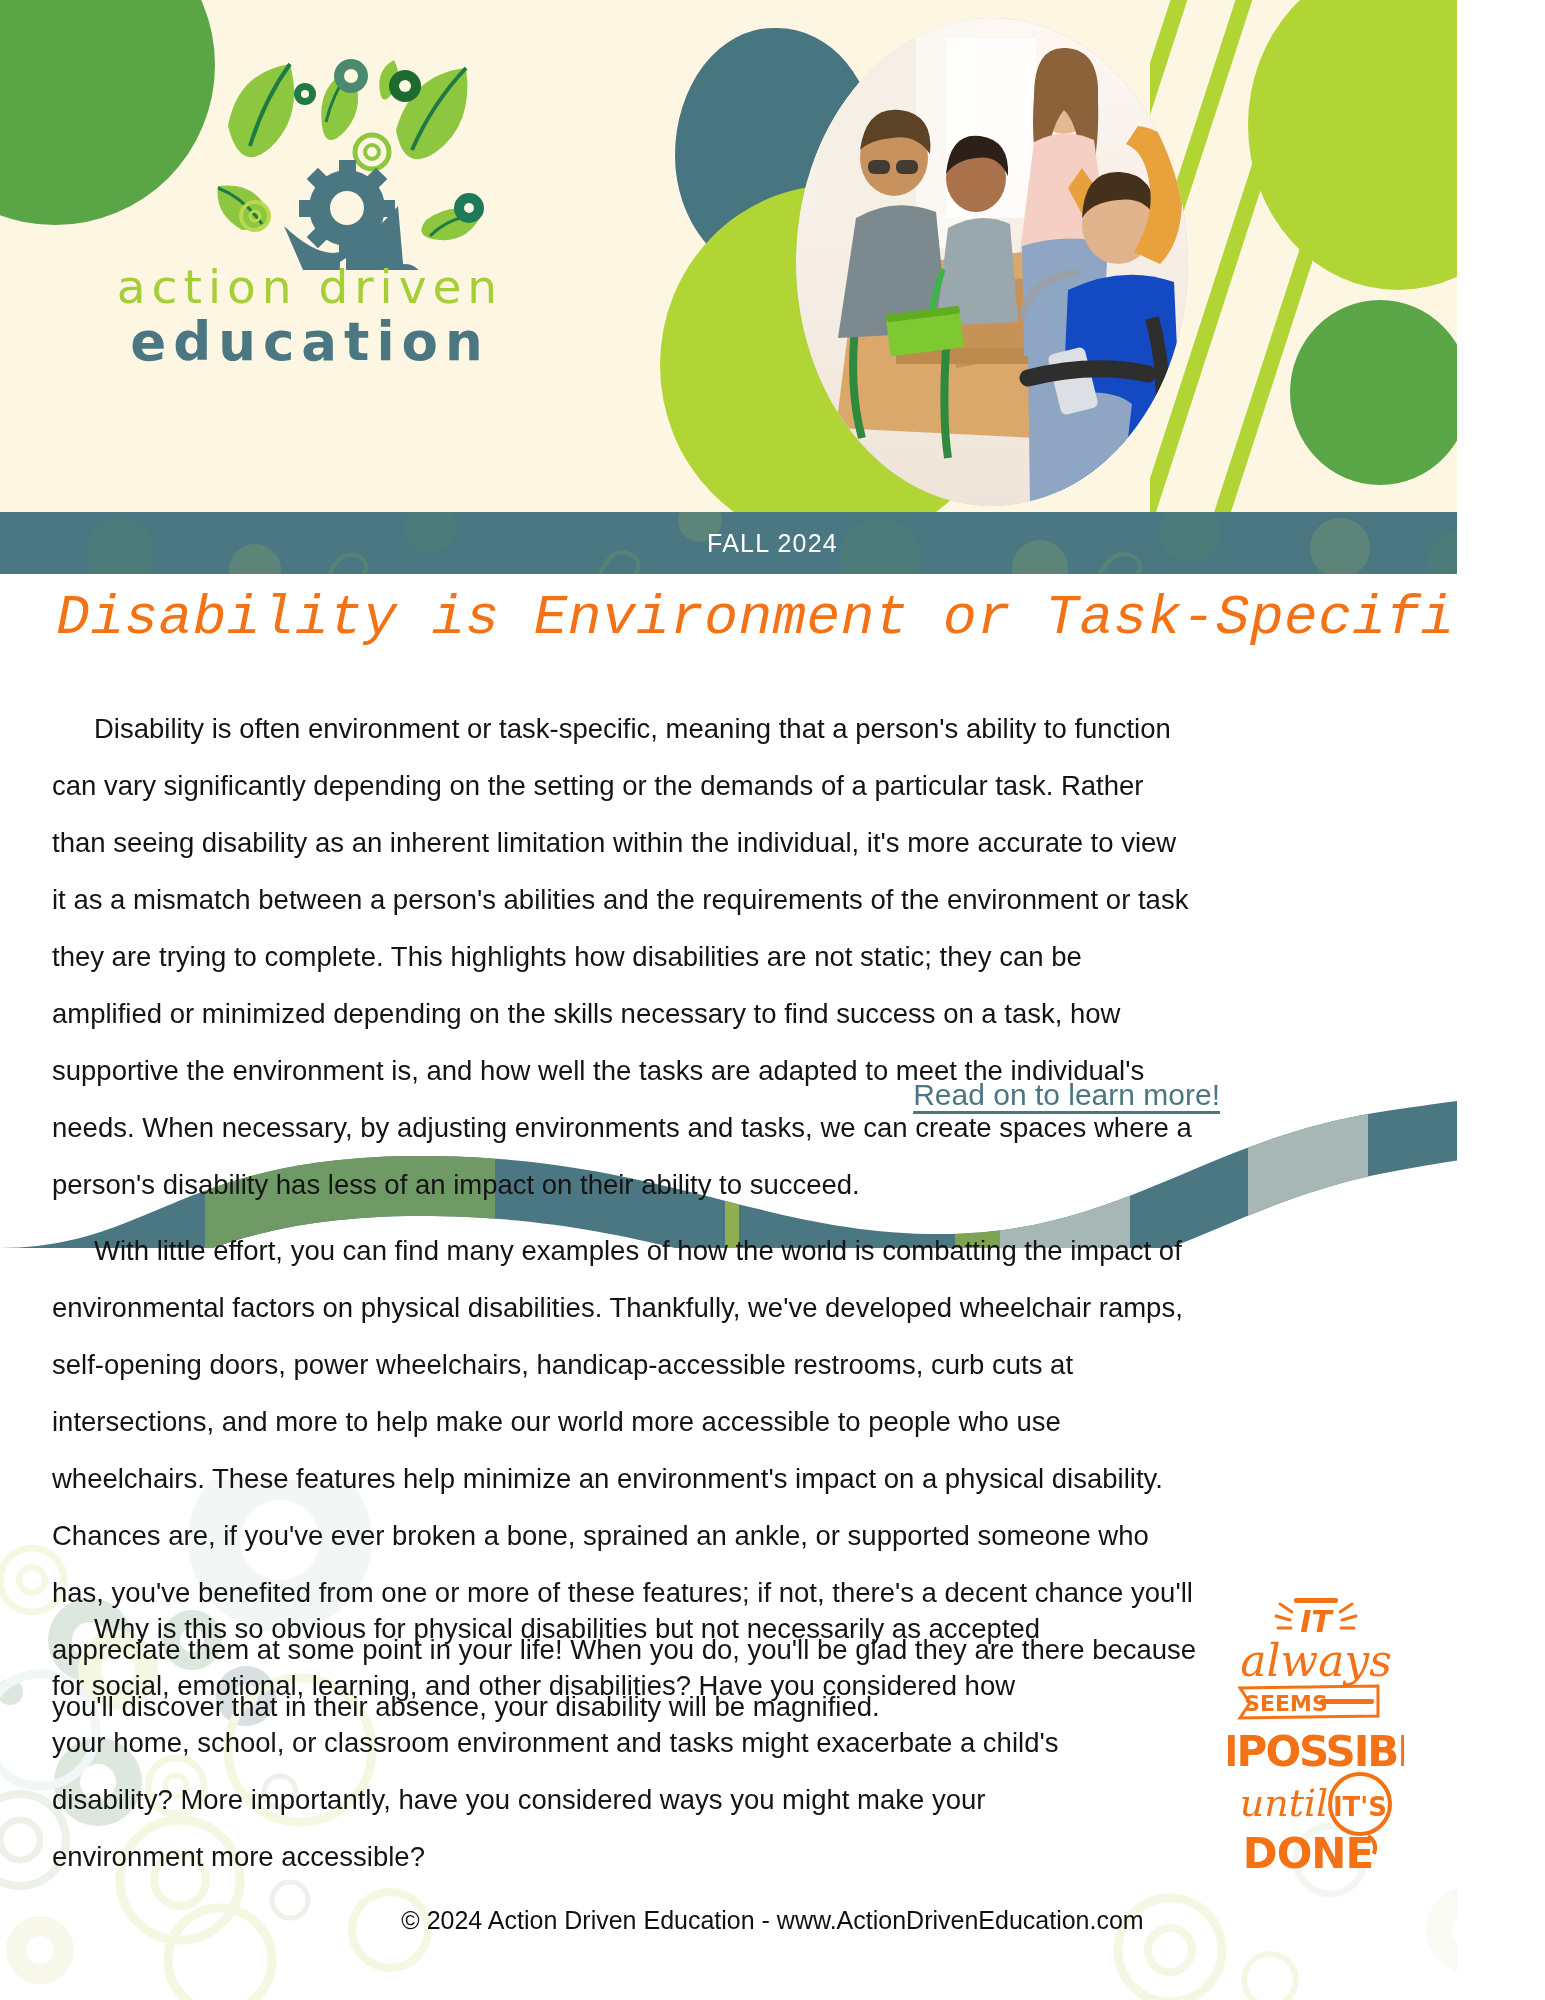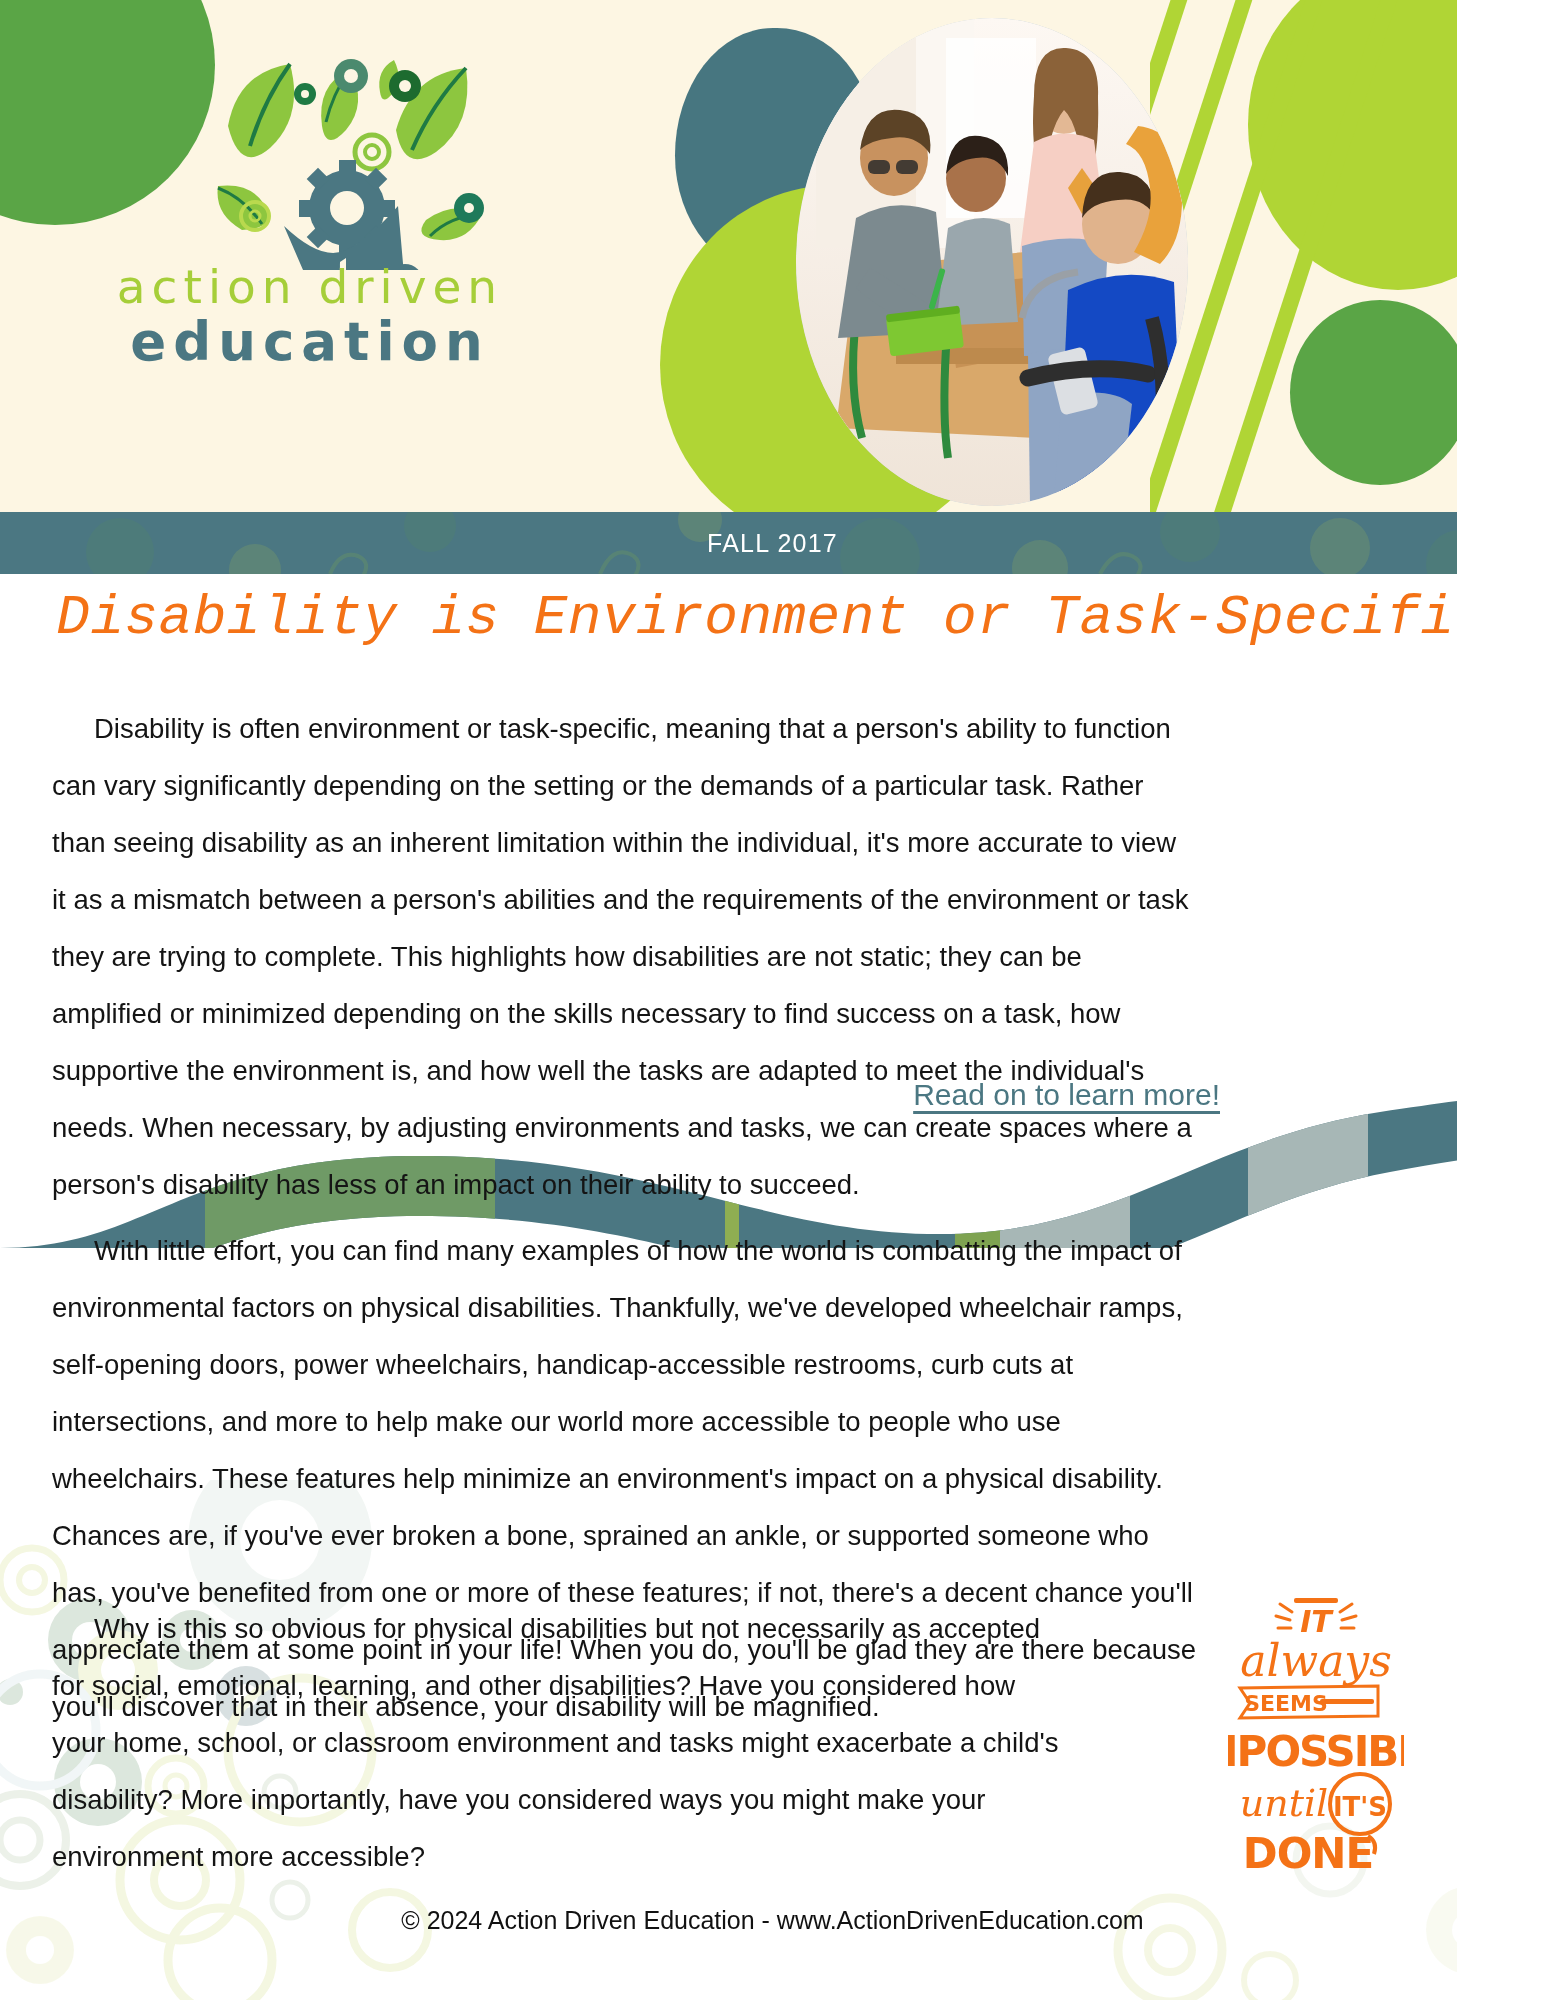--- a/index.html
+++ b/index.html
@@ -401,21 +401,21 @@
           <circle cx="700" cy="8" r="22"></circle>
         <circle cx="1040" cy="56" r="28"></circle>
           <circle cx="1340" cy="36" r="30"></circle>
       </g>
       <g stroke="#6f9a5c" stroke-width="4" fill="none" opacity="0.7">
         <path d="M330,62 q10,-24 28,-18 q14,6 4,22"></path>
         <path d="M600,62 q12,-28 30,-20 q16,8 2,26"></path>
         <path d="M1100,62 q14,-26 32,-18 q16,8 2,24"></path>
       </g>
     </svg>
-    <div class="season-text">FALL 2017</div>
+    <div class="season-text">FALL 2024</div>
   </div>
 
   <div class="article-title">Disability is Environment or Task-Specific</div>
 
   <svg class="wave" viewBox="0 0 1545 200">
     <defs>
       <clipPath id="waveclip">
         <path d="M0,200 C150,200 180,108 420,108 C660,108 760,186 940,186 C1120,186 1200,92 1380,64 C1460,52 1510,46 1545,44 L1545,104 C1500,106 1450,112 1390,124 C1220,156 1140,246 950,246 C760,246 660,168 420,168 C180,168 150,260 0,260 Z"></path>
       </clipPath>
     </defs>

